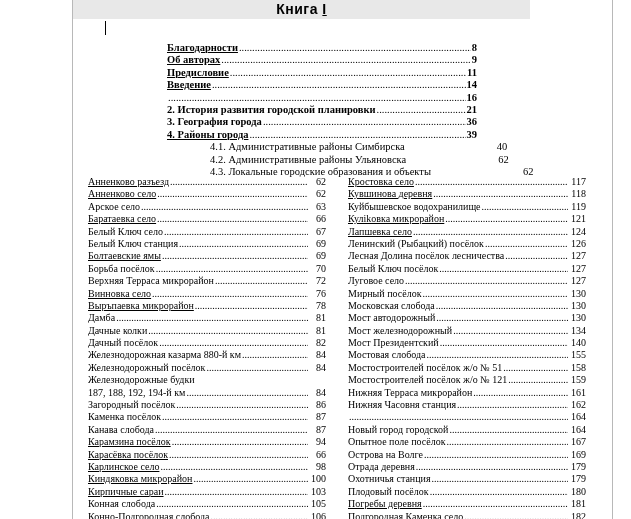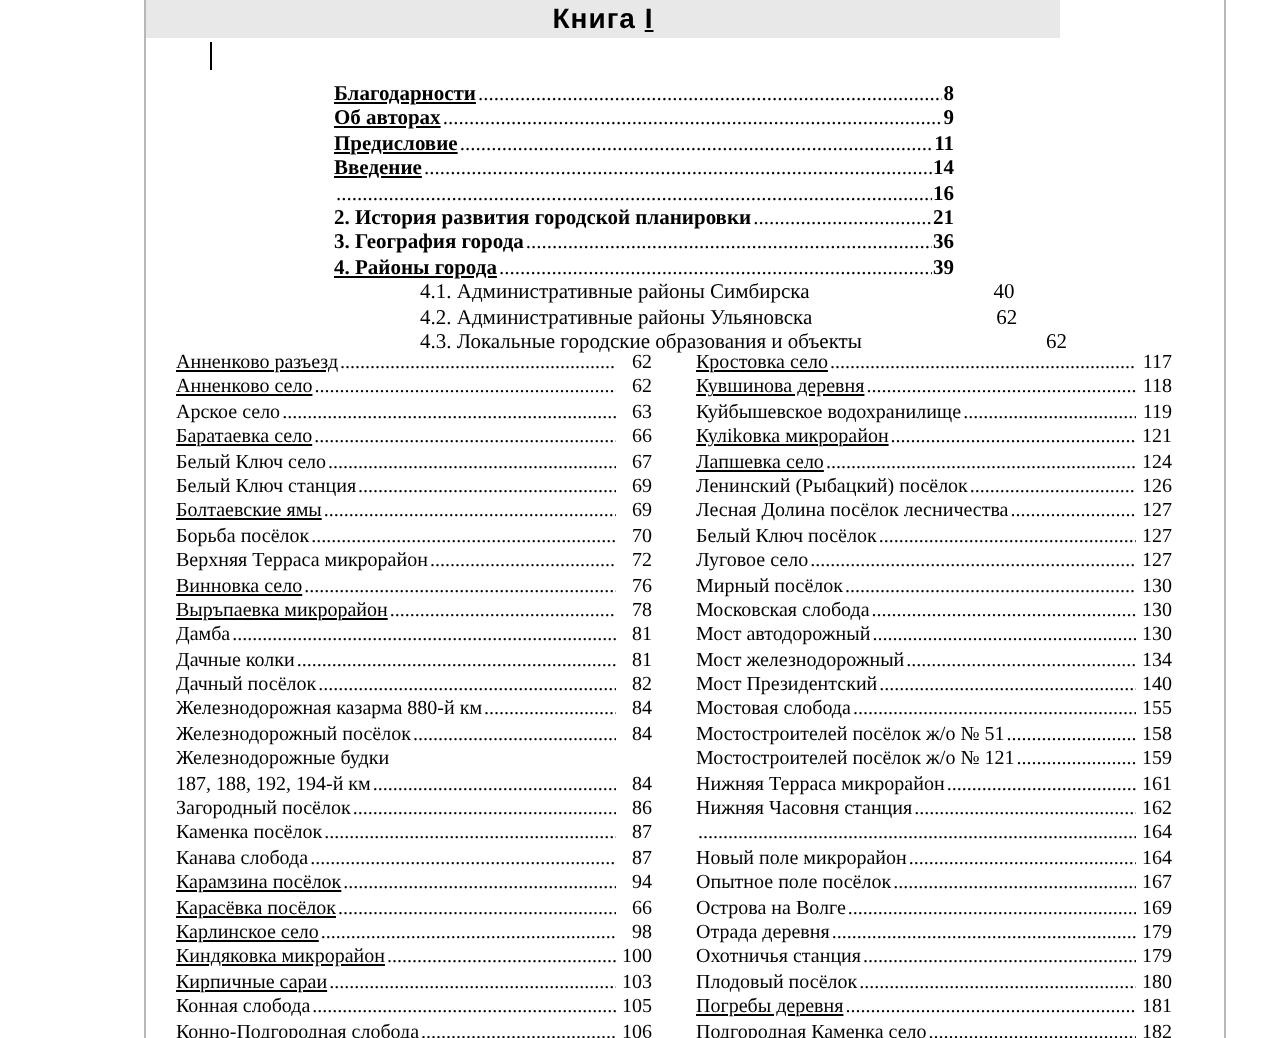--- a/index.html
+++ b/index.html
@@ -429,21 +429,21 @@
         <div class="ientry">
           <span class="ilbl">Нижняя Часовня станция</span>
           <span class="idots">....................................................................................................................................</span>
           <span class="ipg">162</span>
         </div>
         <div class="ientry">
           <span class="idots">....................................................................................................................................</span>
           <span class="ipg">164</span>
         </div>
         <div class="ientry">
-          <span class="ilbl">Новый поле микрорайон</span>
+          <span class="ilbl">Новый город городской</span>
           <span class="idots">....................................................................................................................................</span>
           <span class="ipg">164</span>
         </div>
         <div class="ientry">
           <span class="ilbl">Опытное поле посёлок</span>
           <span class="idots">....................................................................................................................................</span>
           <span class="ipg">167</span>
         </div>
         <div class="ientry">
           <span class="ilbl">Острова на Волге</span>

